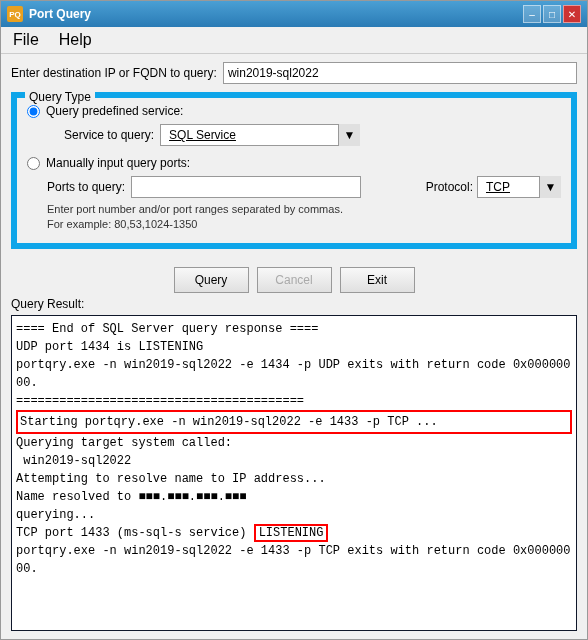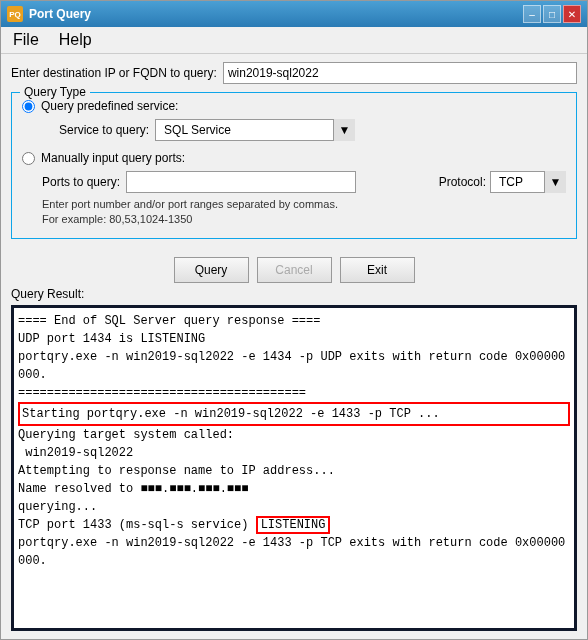--- a/index.html
+++ b/index.html
@@ -99,21 +99,21 @@
     }
     .destination-input {
       flex: 1;
       height: 22px;
       border: 1px solid #999;
       padding: 0 4px;
       font-size: 12px;
       background: white;
     }
     .query-type-group {
-      border: 1px solid #0ea5e9;
+      border: 6px solid #0ea5e9;
       padding: 6px 10px 10px 10px;
       margin-bottom: 8px;
       position: relative;
     }
     .group-legend {
       position: absolute;
       top: -8px;
       left: 8px;
       background: #f0f0f0;
       padding: 0 4px;
@@ -143,20 +143,21 @@
       border: 1px solid #999;
       background: white;
       font-size: 12px;
       padding: 0 4px;
       min-width: 200px;
     }
     .select-wrapper {
       position: relative;
       display: inline-flex;
       align-items: center;
+      text-decoration: underline;
     }
     .select-arrow {
       position: absolute;
       right: 0;
       top: 0;
       bottom: 0;
       width: 22px;
       background: #e0e0e0;
       border-left: 1px solid #999;
       display: flex;
@@ -233,21 +234,21 @@
       overflow: hidden;
       margin-top: 4px;
     }
     .result-label {
       font-size: 12px;
       margin-bottom: 4px;
       font-weight: normal;
     }
     .result-box {
       flex: 1;
-      border: 3px solid #0f172a;
+      border: 1px solid #0f172a;
       background: white;
       overflow-y: scroll;
       padding: 4px;
       font-size: 12px;
       line-height: 1.5;
       font-family: 'Courier New', monospace;
     }
     .result-line {
       white-space: pre-wrap;
       word-break: break-all;
@@ -324,21 +325,21 @@
         <input type="radio" name="querytype" style="">
         <label>Manually input query ports:</label>
       </div>
 
       <div class="ports-row">
         <span class="ports-label">Ports to query:</span>
         <input class="ports-input" type="text" style="">
         <div class="protocol-section">
           <span class="protocol-label">Protocol:</span>
           <div class="select-wrapper">
-            <select class="protocol-select" style="padding-right:24px;">
+            <select class="protocol-select" style="padding-right:32px;">
               <option>TCP</option>
               <option>UDP</option>
               <option>Both</option>
             </select>
             <div class="select-arrow">▼</div>
           </div>
         </div>
       </div>
 
       <div class="hint-text">
@@ -361,21 +362,21 @@
           <div class="result-line">UDP port 1434 is LISTENING</div>
           <div class="result-line">portqry.exe -n win2019-sql2022 -e 1434 -p UDP exits with return code 0x00000000.</div>
           <div class="result-line">========================================</div>
           <div class="result-line"></div>
           <div class="result-line" style="border: 2px solid red; display: block; padding: 1px 2px;">Starting portqry.exe -n win2019-sql2022 -e 1433 -p TCP ...</div>
           <div class="result-line"></div>
           <div class="result-line">Querying target system called:</div>
           <div class="result-line"></div>
           <div class="result-line"> win2019-sql2022</div>
           <div class="result-line"></div>
-          <div class="result-line">Attempting to response name to IP address...</div>
+          <div class="result-line">Attempting to resolve name to IP address...</div>
           <div class="result-line"></div>
           <div class="result-line">Name resolved to ■■■.■■■.■■■.■■■</div>
           <div class="result-line"></div>
           <div class="result-line">querying...</div>
           <div class="result-line"></div>
           <div class="result-line">TCP port 1433 (ms-sql-s service) <span style="border: 2px solid red; padding: 0px 3px;">LISTENING</span></div>
           <div class="result-line">portqry.exe -n win2019-sql2022 -e 1433 -p TCP exits with return code 0x00000000.</div>
         </div>
     </div>
 

